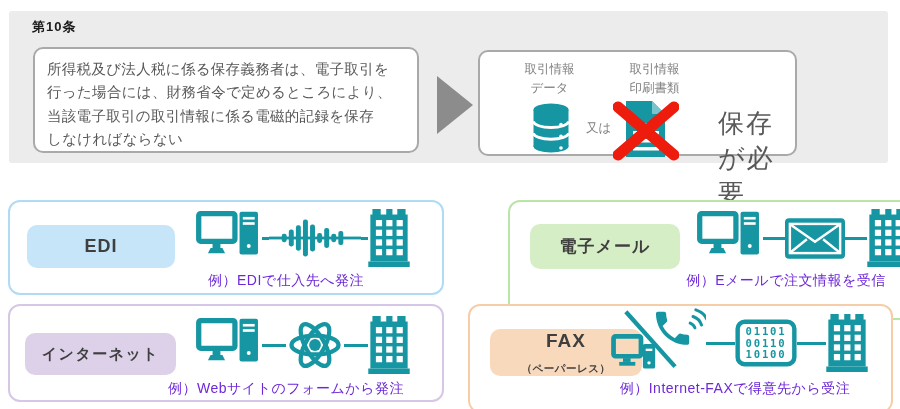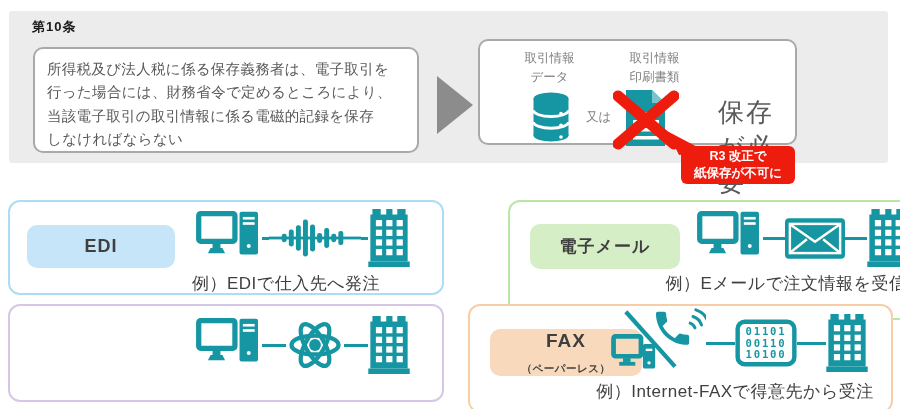--- a/index.html
+++ b/index.html
@@ -12,39 +12,39 @@
   .prelines{white-space:pre-line;}
 
   
   .panel{left:9px;top:11px;width:879px;height:152px;background:var(--panel-gray,#ececec);border-radius:3px;}
   .article-title{left:32px;top:18px;font-size:13px;font-weight:bold;color:#1a1a1a;letter-spacing:1px;}
   .law-box{left:33px;top:47px;width:386px;height:106px;background:#fff;border:2px solid var(--box-border,#a9a9a9);
            border-radius:10px;box-sizing:border-box;padding:9px 12px;}
   .law-text{font-size:14.5px;line-height:1.62;color:#595959;letter-spacing:0.3px;}
   .big-arrow{left:437px;top:76px;width:0;height:0;border-left:36px solid var(--arrow-gray,#8c8c8c);
              border-top:29px solid transparent;border-bottom:29px solid transparent;}
-  .result-box{left:478px;top:39px;width:319px;height:106px;background:#fff;border:2px solid var(--box-border,#a9a9a9);
+  .result-box{left:478px;top:50px;width:319px;height:106px;background:#fff;border:2px solid var(--box-border,#a9a9a9);
               border-radius:10px;box-sizing:border-box;}
   .small-cap{font-size:12.5px;line-height:1.5;color:#7f7f7f;text-align:center;}
   .or-label{font-size:12.5px;color:#7f7f7f;}
   .required{font-size:26px;color:#595959;letter-spacing:2px;}
   .callout{left:681px;top:146px;width:114px;height:38px;background:var(--red);border-radius:6px;
            color:#fff;font-size:12.5px;font-weight:bold;line-height:1.35;text-align:center;
            display:flex;align-items:center;justify-content:center;z-index:5;}
   .callout-tail{left:-16px;top:-17px;width:42px;height:26px;}
 
   
   .mbox{background:#fff;border-radius:12px;box-sizing:border-box;border:2px solid #ccc;}
   .pill{border-radius:10px;display:flex;flex-direction:column;align-items:center;justify-content:center;
         color:var(--text-dark,#3f3f3f);font-weight:bold;}
   .pill .l1{font-size:18px;letter-spacing:1px;}
   .pill .l2{font-size:10.5px;font-weight:bold;margin-top:10px;letter-spacing:0.5px;}
   .strip{display:flex;align-items:center;}
   .conn{flex:1;height:3px;background:var(--teal);}
-  .caption{font-size:17px;color:#404040;text-align:center;letter-spacing:0.5px;}
+  .caption{font-size:14px;color:#6d28d9;text-align:center;letter-spacing:0.5px;}
 
   .tfill{fill:var(--teal);}
   .tstroke{stroke:var(--teal);}
   .rfill{fill:var(--red);}
   .rstroke{stroke:var(--red);}
   svg{display:block;}
   svg text{font-family:"DejaVu Sans Mono","Liberation Mono",monospace;font-weight:bold;fill:var(--teal);}
 </style>
 </head>
 <body>
@@ -92,27 +92,20 @@
       <rect x="20" y="50" width="26" height="3.5" fill="#fff"></rect>
       <g>
         <line class="rstroke" x1="5" y1="10" x2="61" y2="58" stroke-width="11" stroke-linecap="round"></line>
         <line class="rstroke" x1="61" y1="10" x2="5" y2="58" stroke-width="11" stroke-linecap="round"></line>
       </g>
     </svg>
 
     <div class="abs required" style="left:238px;top:54px;">保存が必要</div>
   </div>
 
-  <div class="abs callout">
-    <svg class="abs callout-tail" viewBox="0 0 42 26">
-      <polygon class="rfill" points="2,2 40,22 14,26"></polygon>
-    </svg>
-    <span class="prelines">R3 改正で
-紙保存が不可に</span>
-  </div>
 
   <div class="abs mbox" style="left:8px;top:200px;width:436px;height:95px;border-color:var(--edi-border);">
     <div class="abs pill" style="left:17px;top:23px;width:148px;height:43px;background:var(--edi-fill);text-align:right;">
       <span class="l1">EDI</span>
     </div>
     <div class="abs strip" style="left:186px;top:5px;width:214px;height:62px;">
       <svg width="66" height="54" viewBox="0 0 100 82">
         <rect x="4" y="4" width="55" height="42" rx="3" fill="none" class="tstroke" stroke-width="8"></rect>
         <rect class="tfill" x="25" y="48" width="12" height="9"></rect>
         <polygon class="tfill" points="18,64 44,64 40,56 22,56"></polygon>
@@ -197,20 +190,23 @@
           <rect x="41" y="44" width="9" height="9" fill="#fff"></rect>
         <rect x="11" y="58" width="9" height="9" fill="#fff"></rect>
           <rect x="26" y="58" width="9" height="9" fill="#fff"></rect>
           <rect x="41" y="58" width="9" height="9" fill="#fff"></rect>
       </svg>
     </div>
     <div class="abs caption" style="left:116px;top:70px;width:320px;">例）Eメールで注文情報を受信</div>
   </div>
 
   <div class="abs mbox" style="left:8px;top:304px;width:436px;height:98px;border-color:var(--net-border);">
+    <div class="abs pill" style="left:15px;top:27px;width:151px;height:42px;background:var(--net-fill);">
+      <span class="l1" style="font-size:15px;letter-spacing:1.5px;">インターネット</span>
+    </div>
     <div class="abs strip" style="left:186px;top:8px;width:214px;height:62px;">
       <svg width="66" height="54" viewBox="0 0 100 82">
         <rect x="4" y="4" width="55" height="42" rx="3" fill="none" class="tstroke" stroke-width="8"></rect>
         <rect class="tfill" x="25" y="48" width="12" height="9"></rect>
         <polygon class="tfill" points="18,64 44,64 40,56 22,56"></polygon>
         <rect class="tfill" x="66" y="1" width="28" height="65" rx="3"></rect>
         <rect x="71" y="9" width="18" height="4" fill="#fff"></rect>
         <rect x="71" y="17" width="18" height="4" fill="#fff"></rect>
         <circle cx="80" cy="53" r="3" fill="#fff"></circle>
       </svg>
@@ -235,20 +231,21 @@
           <rect x="26" y="30" width="9" height="9" fill="#fff"></rect>
           <rect x="41" y="30" width="9" height="9" fill="#fff"></rect>
         <rect x="11" y="44" width="9" height="9" fill="#fff"></rect>
           <rect x="26" y="44" width="9" height="9" fill="#fff"></rect>
           <rect x="41" y="44" width="9" height="9" fill="#fff"></rect>
         <rect x="11" y="58" width="9" height="9" fill="#fff"></rect>
           <rect x="26" y="58" width="9" height="9" fill="#fff"></rect>
           <rect x="41" y="58" width="9" height="9" fill="#fff"></rect>
       </svg>
     </div>
+    <div class="abs caption" style="left:116px;top:74px;width:320px;">例）Webサイトのフォームから発注</div>
   </div>
 
   <div class="abs mbox" style="left:468px;top:304px;width:425px;height:109px;border-color:var(--fax-border);">
     <div class="abs pill" style="left:20px;top:23px;width:152px;height:47px;background:var(--fax-fill);">
       <span class="l1" style="font-size:19px;">FAX</span>
       <span class="l2">（ペーパーレス）</span>
     </div>
     <div class="abs strip" style="left:140px;top:4px;width:258px;height:66px;">
       <svg width="96" height="70" viewBox="0 0 100 74">
         <g transform="translate(42,-2) scale(1.95)">

